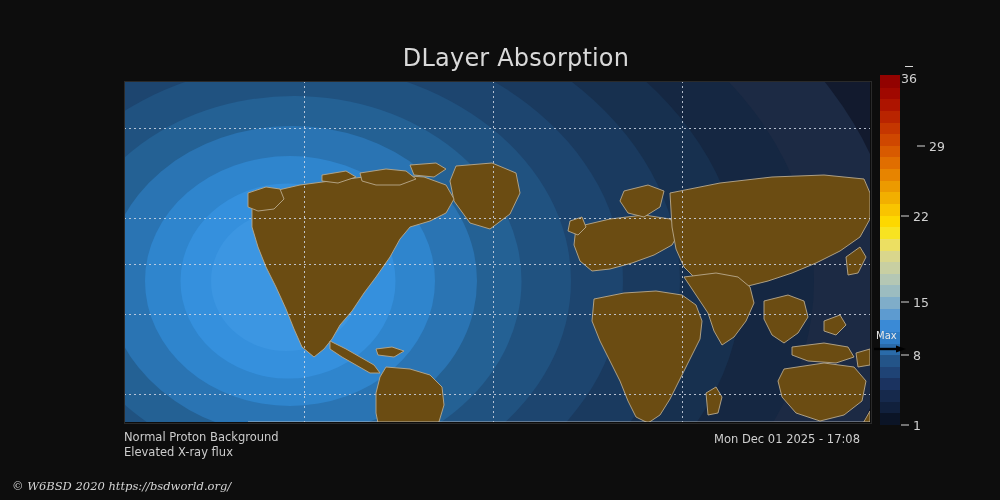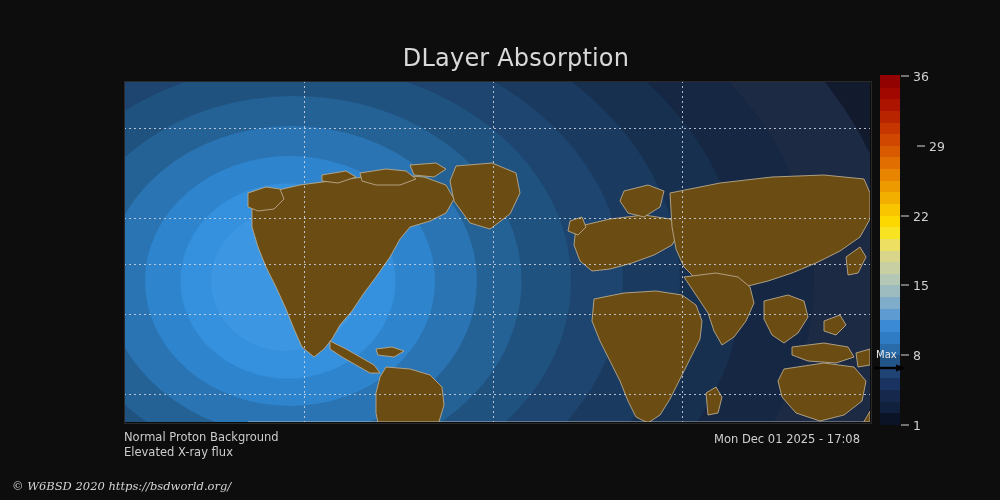--- a/index.html
+++ b/index.html
@@ -213,41 +213,41 @@
 
   <div class="cbar-ticks" id="cbar-ticks">
       <div class="ctick" style="top: 349px;">
         <i></i>
         <span>1</span>
       </div>
       <div class="ctick" style="top: 279.2px;">
         <i></i>
         <span>8</span>
       </div>
-      <div class="ctick" style="top: 209px; justify-content: center;">
+      <div class="ctick" style="top: 226px; justify-content: center;">
         <i></i>
         <span>15</span>
       </div>
       <div class="ctick" style="top: 139.6px;">
         <i></i>
         <span>22</span>
       </div>
       <div class="ctick" style="top: 69.8px; margin-left: 16px;">
         <i></i>
         <span>29</span>
       </div>
-      <div class="ctick" style="top: 0px;">
+      <div class="ctick" style="top: 0px; flex-direction: column;">
         <i></i>
         <span>36</span>
       </div>
     </div>
 
   <div class="cbar-axislabel">Affected Frequency (MHz)</div>
 
-  <div class="maxmark" style="top: 331.229px; margin-top: 19px;">
+  <div class="maxmark" style="top: 331.229px;">
     <div class="mlabel">Max</div>
     <svg class="marrow" viewBox="0 0 32 8">
       <path d="M0 4 L24 4" stroke="#000" stroke-width="2.4" fill="none"></path>
       <path d="M32 4 L22 0.4 L22 7.6 Z" fill="#000"></path>
     </svg>
   </div>
 
   <div class="note note1">Normal Proton Background</div>
   <div class="note note2">Elevated X-ray flux</div>
   <div class="stamp">Mon Dec 01 2025 - 17:08</div>

